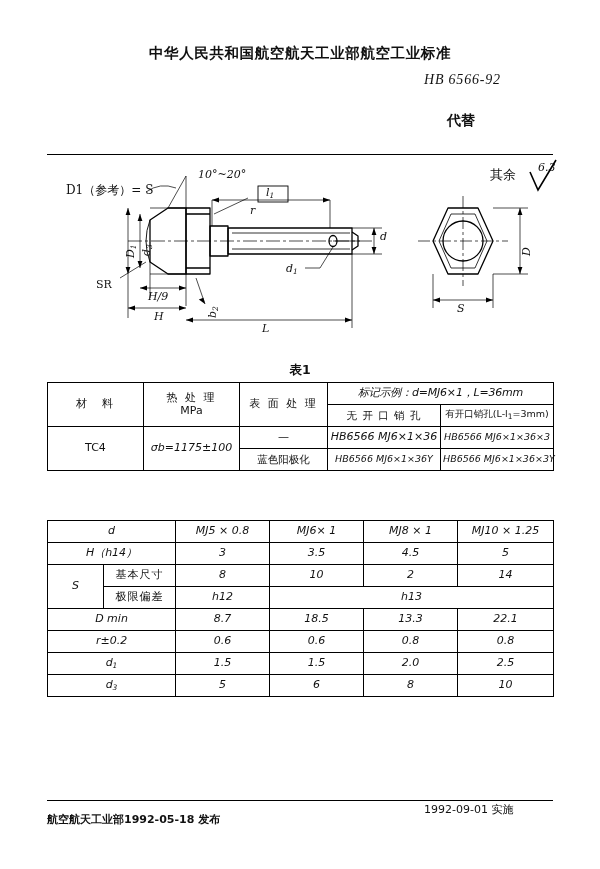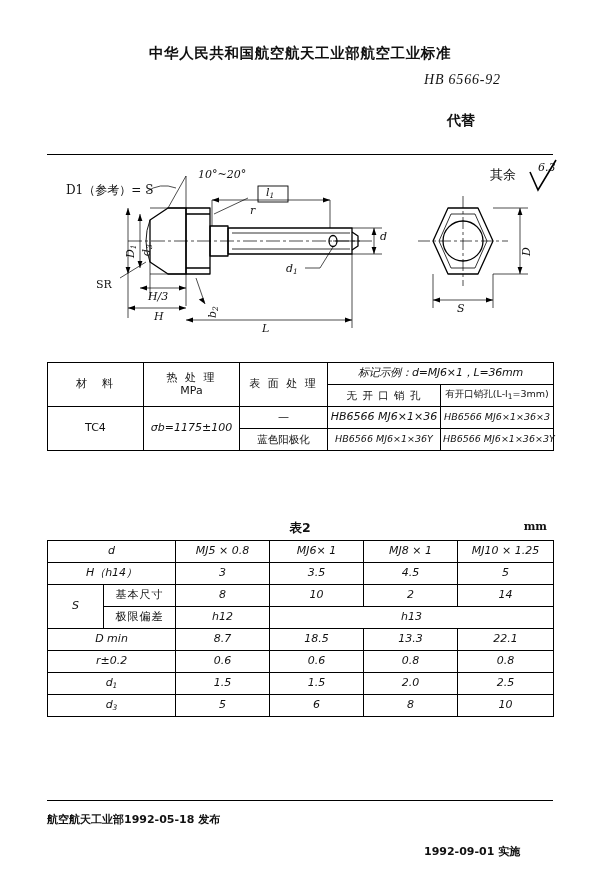--- a/index.html
+++ b/index.html
@@ -170,23 +170,23 @@
   }
   #issue-text {
     position: absolute;
     left: 47px; top: 812px;
     font-size: 11px;
     font-weight: bold;
     white-space: nowrap;
   }
   #effective-text {
     position: absolute;
-    left: 424px; top: 844px;
-    font-size: 11px;
-    font-weight: bold;
+    left: 424px; top: 802px;
+    font-size: 11px;
+    font-weight: normal;
     white-space: nowrap;
   }
 </style>
 </head>
 <body>
 
 <div id="doc-header">
   <div id="std-org-line">中华人民共和国航空航天工业部航空工业标准</div>
   <div id="std-number">HB 6566-92</div>
   <div id="replaces-label">代替</div>
@@ -309,29 +309,30 @@
   </svg>
 
   <div class="dlabel" style="left:198px; top:10px;">10°~20°</div>
   <div class="dlabel" style="left:266px; top:28px;">l<span class="sub">1</span></div>
   <div class="dlabel" style="left:250px; top:46px;">r</div>
   <div class="dlabel" style="left:380px; top:72px;">d</div>
   <div class="dlabel" style="left:286px; top:104px;">d<span class="sub">1</span></div>
   <div class="dlabel rot90" style="left:124px; top:100px;">D<span class="sub">1</span></div>
   <div class="dlabel rot90" style="left:140px; top:98px;">d<span class="sub">3</span></div>
   <div class="dlabel" style="left:96px; top:120px; font-style:normal;">SR</div>
-  <div class="dlabel" style="left:148px; top:132px;">H/3</div>
+  <div class="dlabel" style="left:148px; top:132px;">H/9</div>
   <div class="dlabel rot90" style="left:206px; top:160px;">b<span class="sub">2</span></div>
   <div class="dlabel" style="left:154px; top:152px;">H</div>
   <div class="dlabel" style="left:262px; top:164px;">L</div>
   <div class="dlabel rot90" style="left:520px; top:98px;">D</div>
   <div class="dlabel" style="left:457px; top:144px;">S</div>
 </div>
 
 <div class="table-wrap" id="table1-wrap">
+  <div class="tbl-caption">表1</div>
   <table class="std" id="table1">
     <colgroup>
       <col style="width:96px">
         <col style="width:96px">
         <col style="width:88px">
       <col style="width:113px">
         <col style="width:113px">
     </colgroup>
     <tbody>
       <tr>
@@ -357,24 +358,20 @@
       <tr>
         <td class="cn" style="letter-spacing:0px;font-size:10.5px">蓝色阳极化</td>
         <td class="mono-it" style="font-size:9.5px">HB6566 MJ6×1×36Y</td>
         <td class="mono-it" style="font-size:9.5px">HB6566 MJ6×1×36×3Y</td>
       </tr>
     </tbody>
   </table>
 </div>
 
 <div class="table-wrap" id="table2-wrap">
-  <div class="tbl-caption" style="position:relative;">
-    <span>表2</span>
-    <span class="unit-mark">mm</span>
-  </div>
   <table class="std" id="table2">
     <colgroup>
       <col style="width:56px">
         <col style="width:72px">
       <col style="width:94px">
         <col style="width:94px">
         <col style="width:94px">
         <col style="width:96px">
     </colgroup>
     <tbody>

